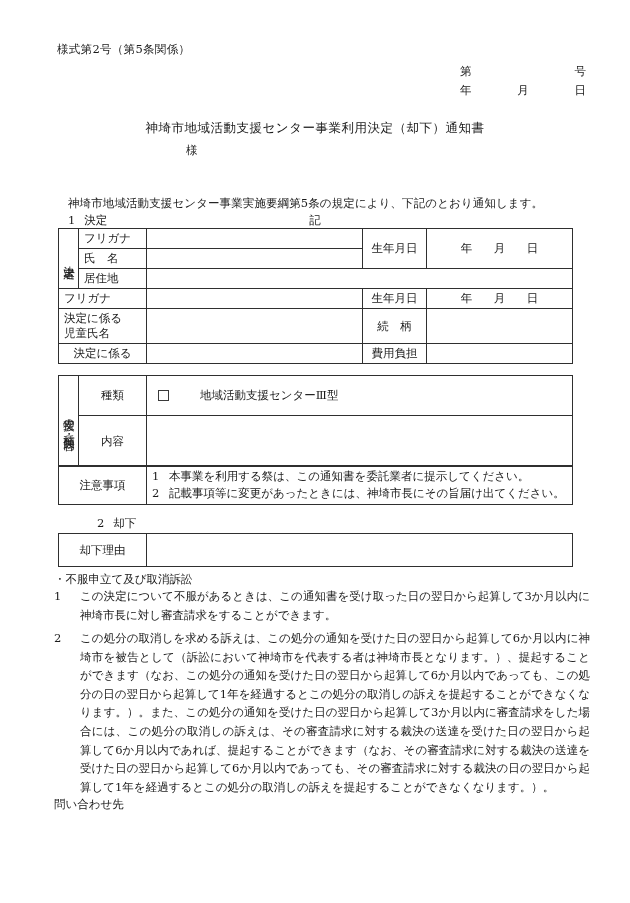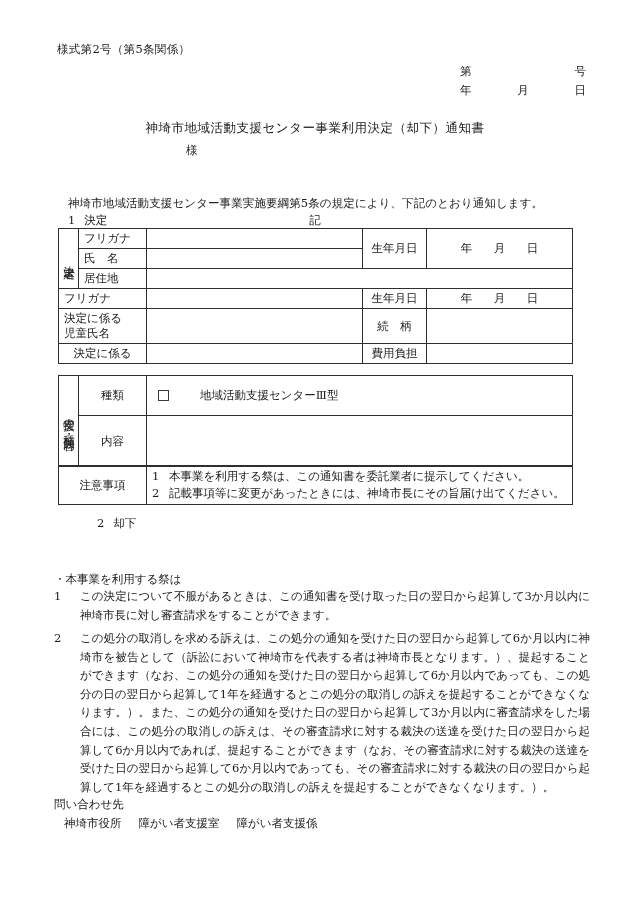--- a/index.html
+++ b/index.html
@@ -326,33 +326,42 @@
           </div>
         </td>
       </tr>
     </tbody>
   </table>
 
   <div class="section-label" style="left:58px; top:516px;margin-left:39px;">
     <span class="sn">2</span><span>却下</span>
   </div>
 
-
-  <div class="appeal-head">・本事業を利用する祭は</div>
+  <table class="grid" id="rejection-table" style="left:58px; top:533px; width:514px;">
+    <colgroup>
+        <col style="width:88px">
+        <col style="width:426px">
+      </colgroup>
+    <tbody>
+      <tr>
+        <td class="lbl" style="height:28px;">却下理由</td>
+        <td class="blank"></td>
+      </tr>
+    </tbody>
+  </table>
+
+  <div class="appeal-head">・不服申立て及び取消訴訟</div>
 
   <div class="para" id="para1">
     <span class="pn">1</span>
     <span class="pbody">この決定について不服があるときは、この通知書を受け取った日の翌日から起算して3か月以内に神埼市長に対し審査請求をすることができます。</span>
   </div>
 
   <div class="para" id="para2">
     <span class="pn">2</span>
     <span class="pbody">この処分の取消しを求める訴えは、この処分の通知を受けた日の翌日から起算して6か月以内に神埼市を被告として（訴訟において神埼市を代表する者は神埼市長となります。）、提起することができます（なお、この処分の通知を受けた日の翌日から起算して6か月以内であっても、この処分の日の翌日から起算して1年を経過するとこの処分の取消しの訴えを提起することができなくなります。）。また、この処分の通知を受けた日の翌日から起算して3か月以内に審査請求をした場合には、この処分の取消しの訴えは、その審査請求に対する裁決の送達を受けた日の翌日から起算して6か月以内であれば、提起することができます（なお、その審査請求に対する裁決の送達を受けた日の翌日から起算して6か月以内であっても、その審査請求に対する裁決の日の翌日から起算して1年を経過するとこの処分の取消しの訴えを提起することができなくなります。）。</span>
   </div>
 
   <div class="contact-head">問い合わせ先</div>
 
-  <div class="contact-line" id="contact-office">
-    <span>神埼市役所</span><span class="gap-md"></span><span>障がい者支援室</span><span class="gap-md"></span><span>障がい者支援係</span>
-  </div>
 
 
 </div>
 
 </body></html>

